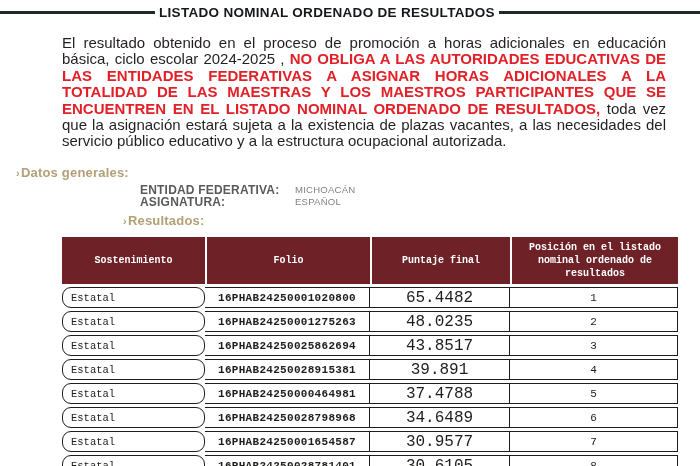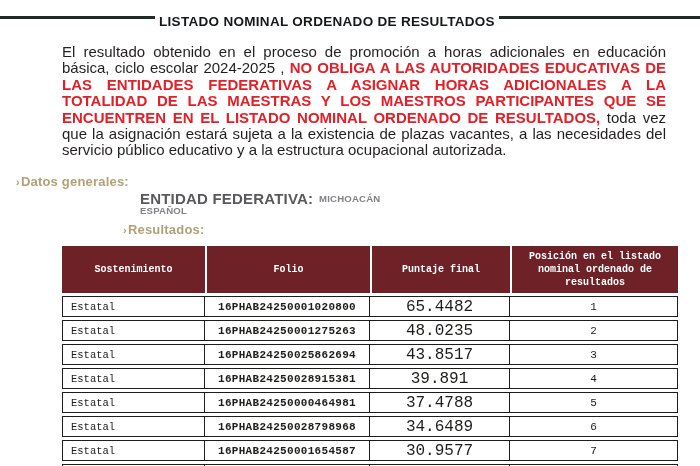--- a/index.html
+++ b/index.html
@@ -5,21 +5,21 @@
   * { margin: 0; padding: 0; box-sizing: border-box; }
   html, body { width: 700px; height: 466px; background: #ffffff; overflow: hidden; }
   body { font-family: "Liberation Sans", sans-serif; color: #231f20; }
 
   
   .title-bar { display: flex; align-items: center; margin-top: 5px; }
   .title-rule { height: 3px; background: #1e2b26; flex: 1; }
   .title-rule.left { max-width: 155px; }
   .page-title {
     font-size: 13.5px; font-weight: bold; letter-spacing: 0.3px;
-    color: #15181a; padding: 0 4px; white-space: nowrap; margin-top: 9px;
+    color: #15181a; padding: 0 4px; white-space: nowrap;
   }
 
   
   .intro {
     margin: 15px 34px 0 62px;
     width: 604px;
     font-size: 15px; line-height: 16.4px;
     text-align: justify; color: #231f20;
   }
   .intro .highlight { color: #e32028; font-weight: bold; }
@@ -30,24 +30,24 @@
     font-size: 13px; letter-spacing: 0.2px;
   }
   .section-heading .chev { font-size: 11px; margin-right: 1px; }
   .heading-datos { margin-top: 15px; margin-left: 16px; }
   .heading-resultados { margin-top: 4px; }
 
   
   .fields { margin: 4px 0 0 140px; }
   .field-row { display: flex; line-height: 12.6px; }
   .field-label {
-    width: 179px; font-size: 15px; font-weight: bold;
+    width: 155px; font-size: 12px; font-weight: bold;
     color: #58595b; letter-spacing: 0.2px;
   }
-  .field-value { font-size: 9.6px; color: #808285; letter-spacing: 0.2px; font-weight: bold; }
+  .field-value { font-size: 9.6px; color: #808285; letter-spacing: 0.2px; }
 
   
   .results-table {
     margin: 6px 0 0 62px; width: 616px;
     border-collapse: separate; border-spacing: 0 3px;
     table-layout: fixed;
     font-family: Liberation Mono, monospace;
   }
   .results-table col.c1 { width: 143px; }
   .results-table col.c2 { width: 165px; }
@@ -62,21 +62,21 @@
   }
   .results-table th + th { border-left: 2px solid #ffffff; }
 
   .results-table td {
     height: 21px; vertical-align: middle;
     border-top: 1px solid #1d1d1b; border-bottom: 1px solid #1d1d1b;
     border-right: 1px solid #1d1d1b;
     color: #1d1d1b; background: #ffffff;
   }
   .results-table td:first-child { border-left: 1px solid #1d1d1b; }
-  td.cell-sost { text-align: left; padding-left: 8px; font-size: 10.5px; }
+  td.cell-sost { text-align: left; padding-left: 8px; font-size: 10.5px; border-radius: 9px; }
   td.cell-folio { text-align: center; font-size: 11px; font-weight: 600; letter-spacing: 0.3px; }
   td.cell-punt { text-align: center; font-size: 16px; }
   td.cell-pos  { text-align: center; font-size: 11px; }
 </style>
 </head>
 <body>
 
 <div class="title-bar">
   <div class="title-rule left"></div>
   <div class="page-title">LISTADO NOMINAL ORDENADO DE RESULTADOS</div>
@@ -86,20 +86,21 @@
 <p class="intro"><span>El resultado obtenido en el proceso de promoción a horas adicionales en educación básica, ciclo escolar 2024-2025 , </span><span class="highlight">NO OBLIGA A LAS AUTORIDADES EDUCATIVAS DE LAS ENTIDADES FEDERATIVAS A ASIGNAR HORAS ADICIONALES A LA TOTALIDAD DE LAS MAESTRAS Y LOS MAESTROS PARTICIPANTES QUE SE ENCUENTREN EN EL LISTADO NOMINAL ORDENADO DE RESULTADOS,</span><span> toda vez que la asignación estará sujeta a la existencia de plazas vacantes, a las necesidades del servicio público educativo y a la estructura ocupacional autorizada.</span></p>
 
 <div class="section-heading heading-datos"><span class="chev">›</span><span>Datos generales:</span></div>
 
 <div class="fields">
   <div class="field-row">
     <span class="field-label">ENTIDAD FEDERATIVA:</span>
     <span class="field-value">MICHOACÁN</span>
   </div>
   <div class="field-row">
+    <span class="field-label">ASIGNATURA:</span>
     <span class="field-value">ESPAÑOL</span>
   </div>
 </div>
 
 <div class="section-heading heading-resultados"><span class="chev">›</span><span>Resultados:</span></div>
 
 <table class="results-table">
   <colgroup>
       <col class="c1">
       <col class="c2">

